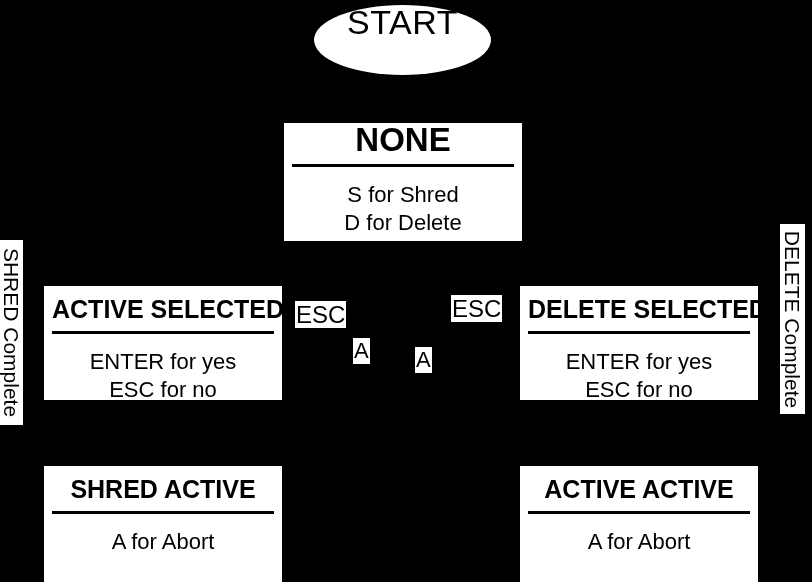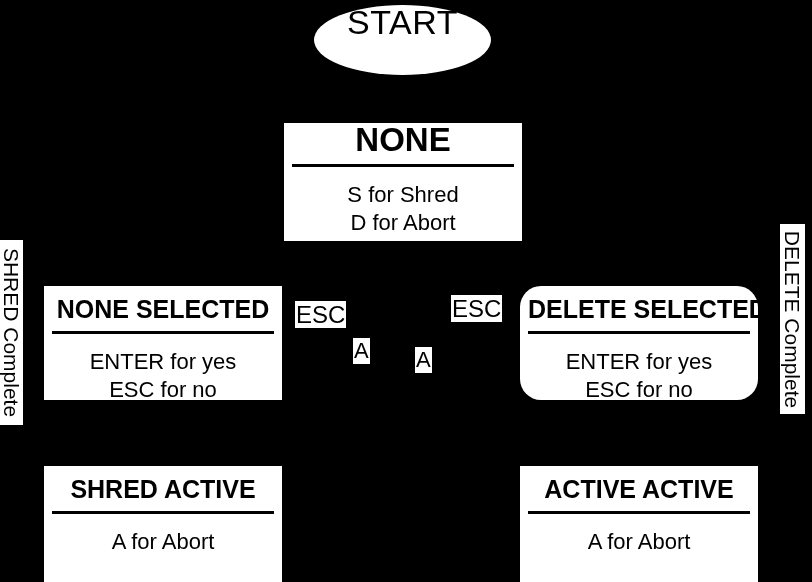--- a/index.html
+++ b/index.html
@@ -73,21 +73,21 @@
     font-size: 22px;
     color: #000000;
     line-height: 28px;
     text-align: center;
     white-space: nowrap;
   }
 
   
   #box-none          { left: 284px; top: 123px;  width: 238px; height: 118px; }
   #box-shred-sel     { left: 44px;  top: 286px;  width: 238px; height: 114px; }
-  #box-delete-sel    { left: 520px; top: 286px;  width: 238px; height: 114px; border-radius: 21px; }
+  #box-delete-sel    { left: 520px; top: 286px;  width: 238px; height: 114px; }
   #box-shred-active  { left: 44px;  top: 466px;  width: 238px; height: 116px; }
   #box-delete-active { left: 520px; top: 466px;  width: 238px; height: 116px; }
 
   
   .edge-label {
     position: absolute;
     background: #ffffff;
     color: #000000;
     font-size: 24px;
     line-height: 27px;
@@ -126,26 +126,26 @@
 <div id="canvas">
 
   <div class="start-node">
     <span class="start-label">START</span>
   </div>
 
   <div class="state-box" id="box-none">
     <div class="state-title big">NONE</div>
     <div class="state-body">
       <div class="state-line">S for Shred</div>
-      <div class="state-line">D for Abort</div>
+      <div class="state-line">D for Delete</div>
     </div>
   </div>
 
   <div class="state-box" id="box-shred-sel">
-    <div class="state-title">NONE SELECTED</div>
+    <div class="state-title">ACTIVE SELECTED</div>
     <div class="state-body">
       <div class="state-line">ENTER for yes</div>
       <div class="state-line">ESC for no</div>
     </div>
   </div>
 
   <div class="state-box" id="box-delete-sel">
     <div class="state-title">DELETE SELECTED</div>
     <div class="state-body">
       <div class="state-line">ENTER for yes</div>

